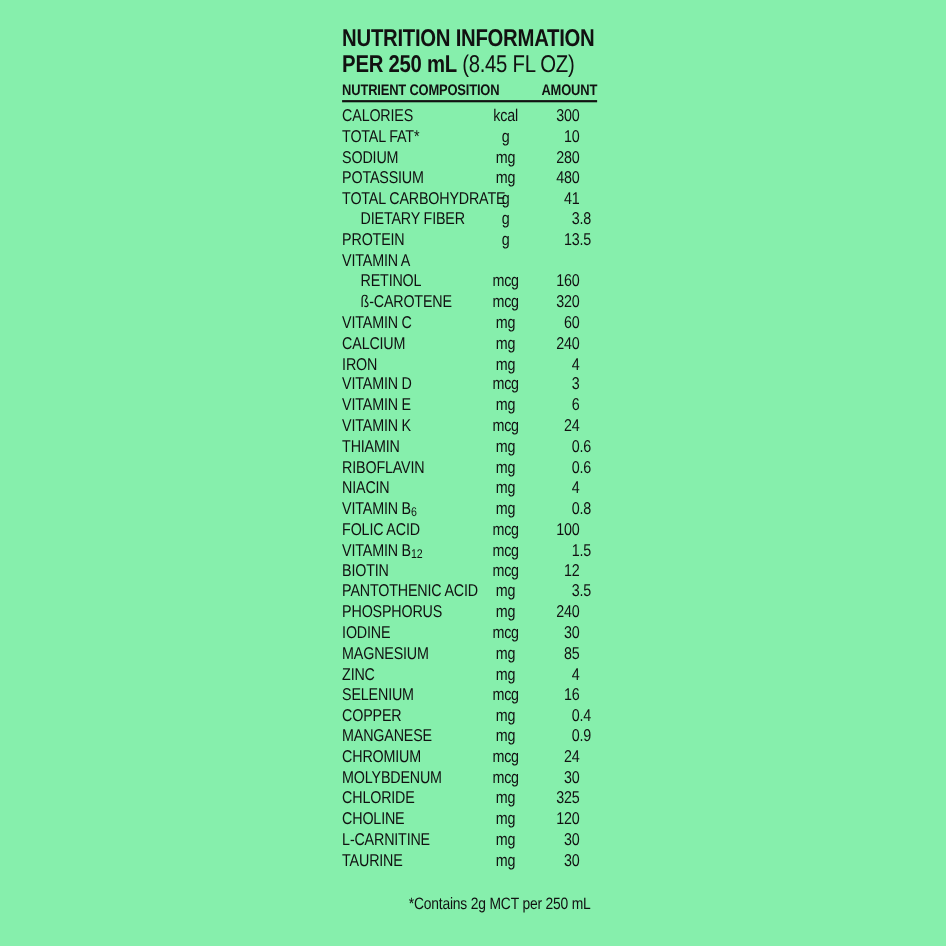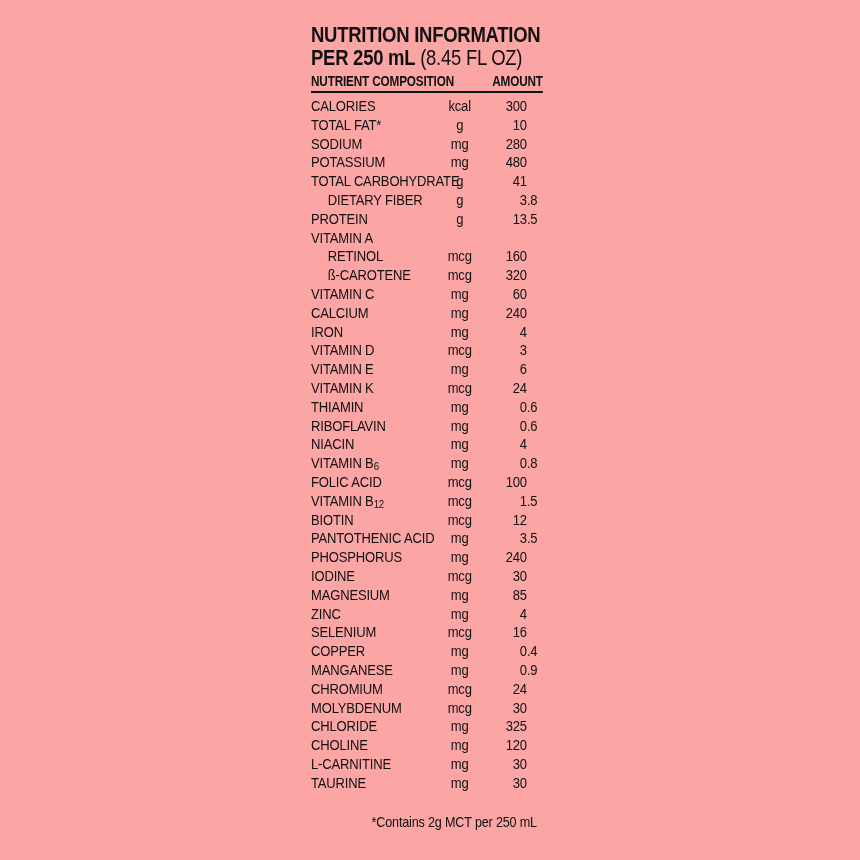--- a/index.html
+++ b/index.html
@@ -9,21 +9,21 @@
     width: 860px;
     height: 860px;
     font-family: "Liberation Sans", sans-serif;
     color: #111111;
     overflow: hidden;
   }
   .page {
     position: relative;
     width: 860px;
     height: 860px;
-    background: #fca5a5;
+    background: #86efac;
   }
   
   .label-wrap {
     position: absolute;
     left: 311px;
     top: 23px;
     width: 276px;
     transform: scaleX(0.84);
     transform-origin: top left;
   }

